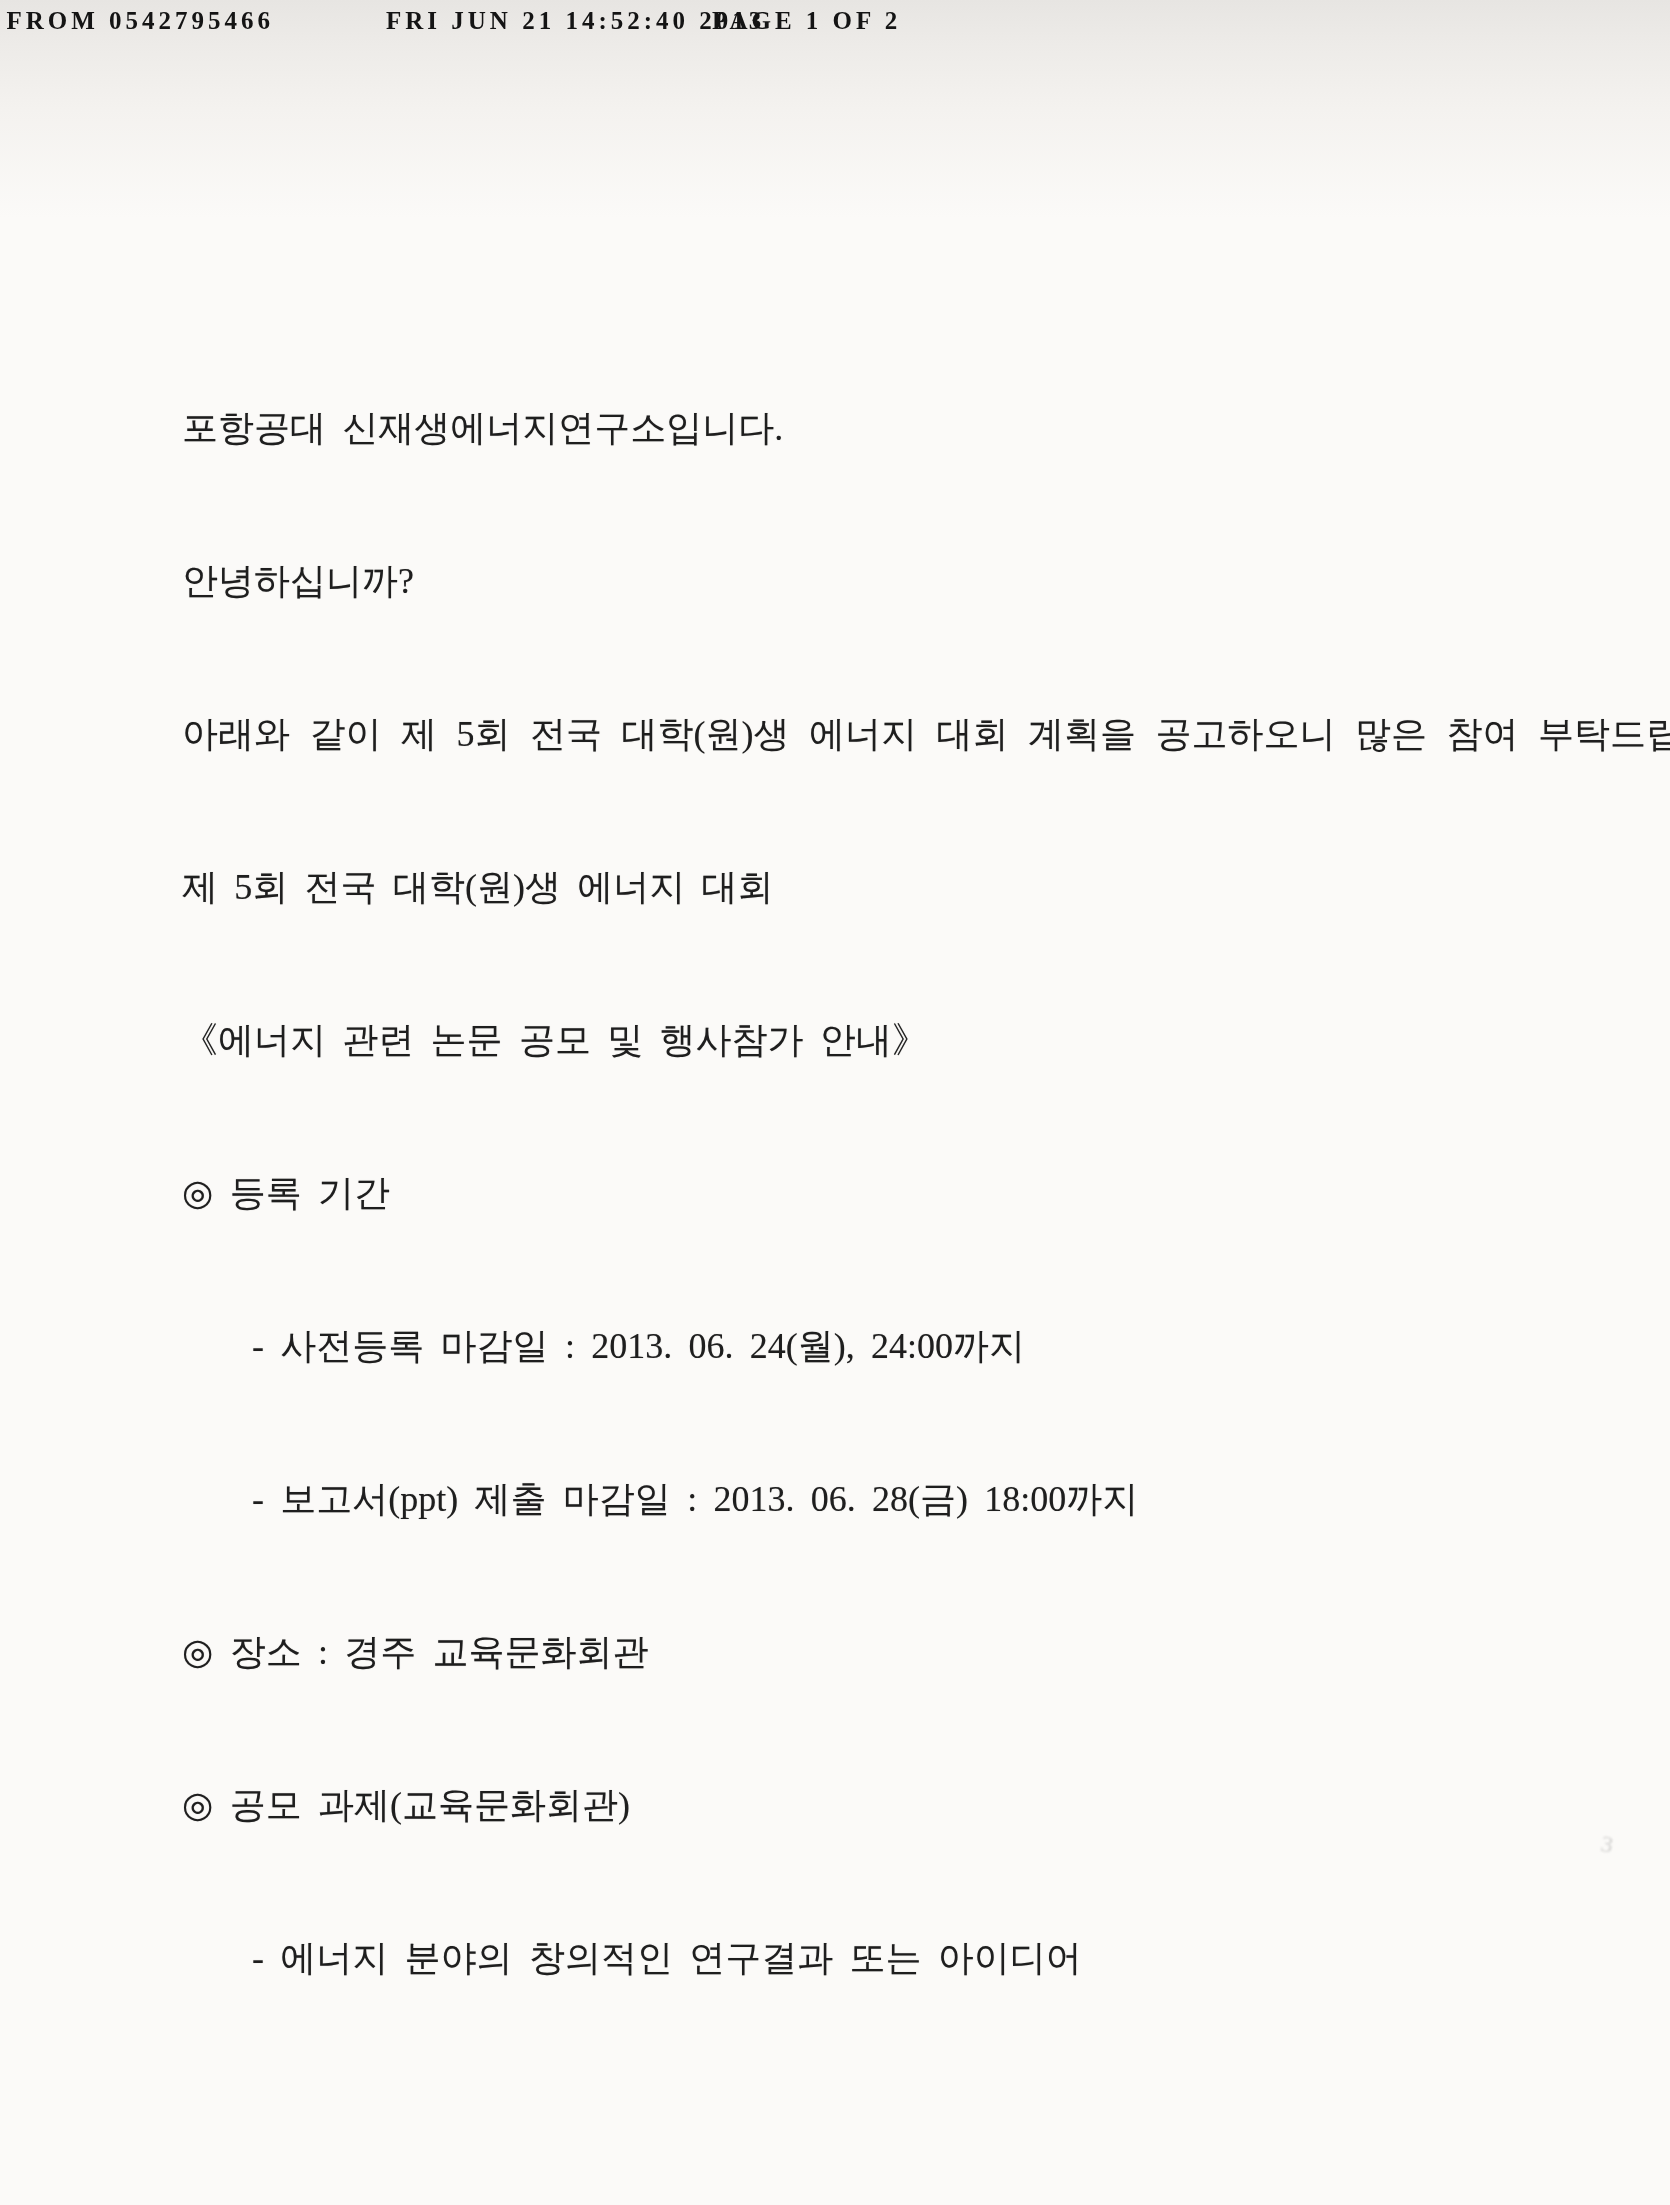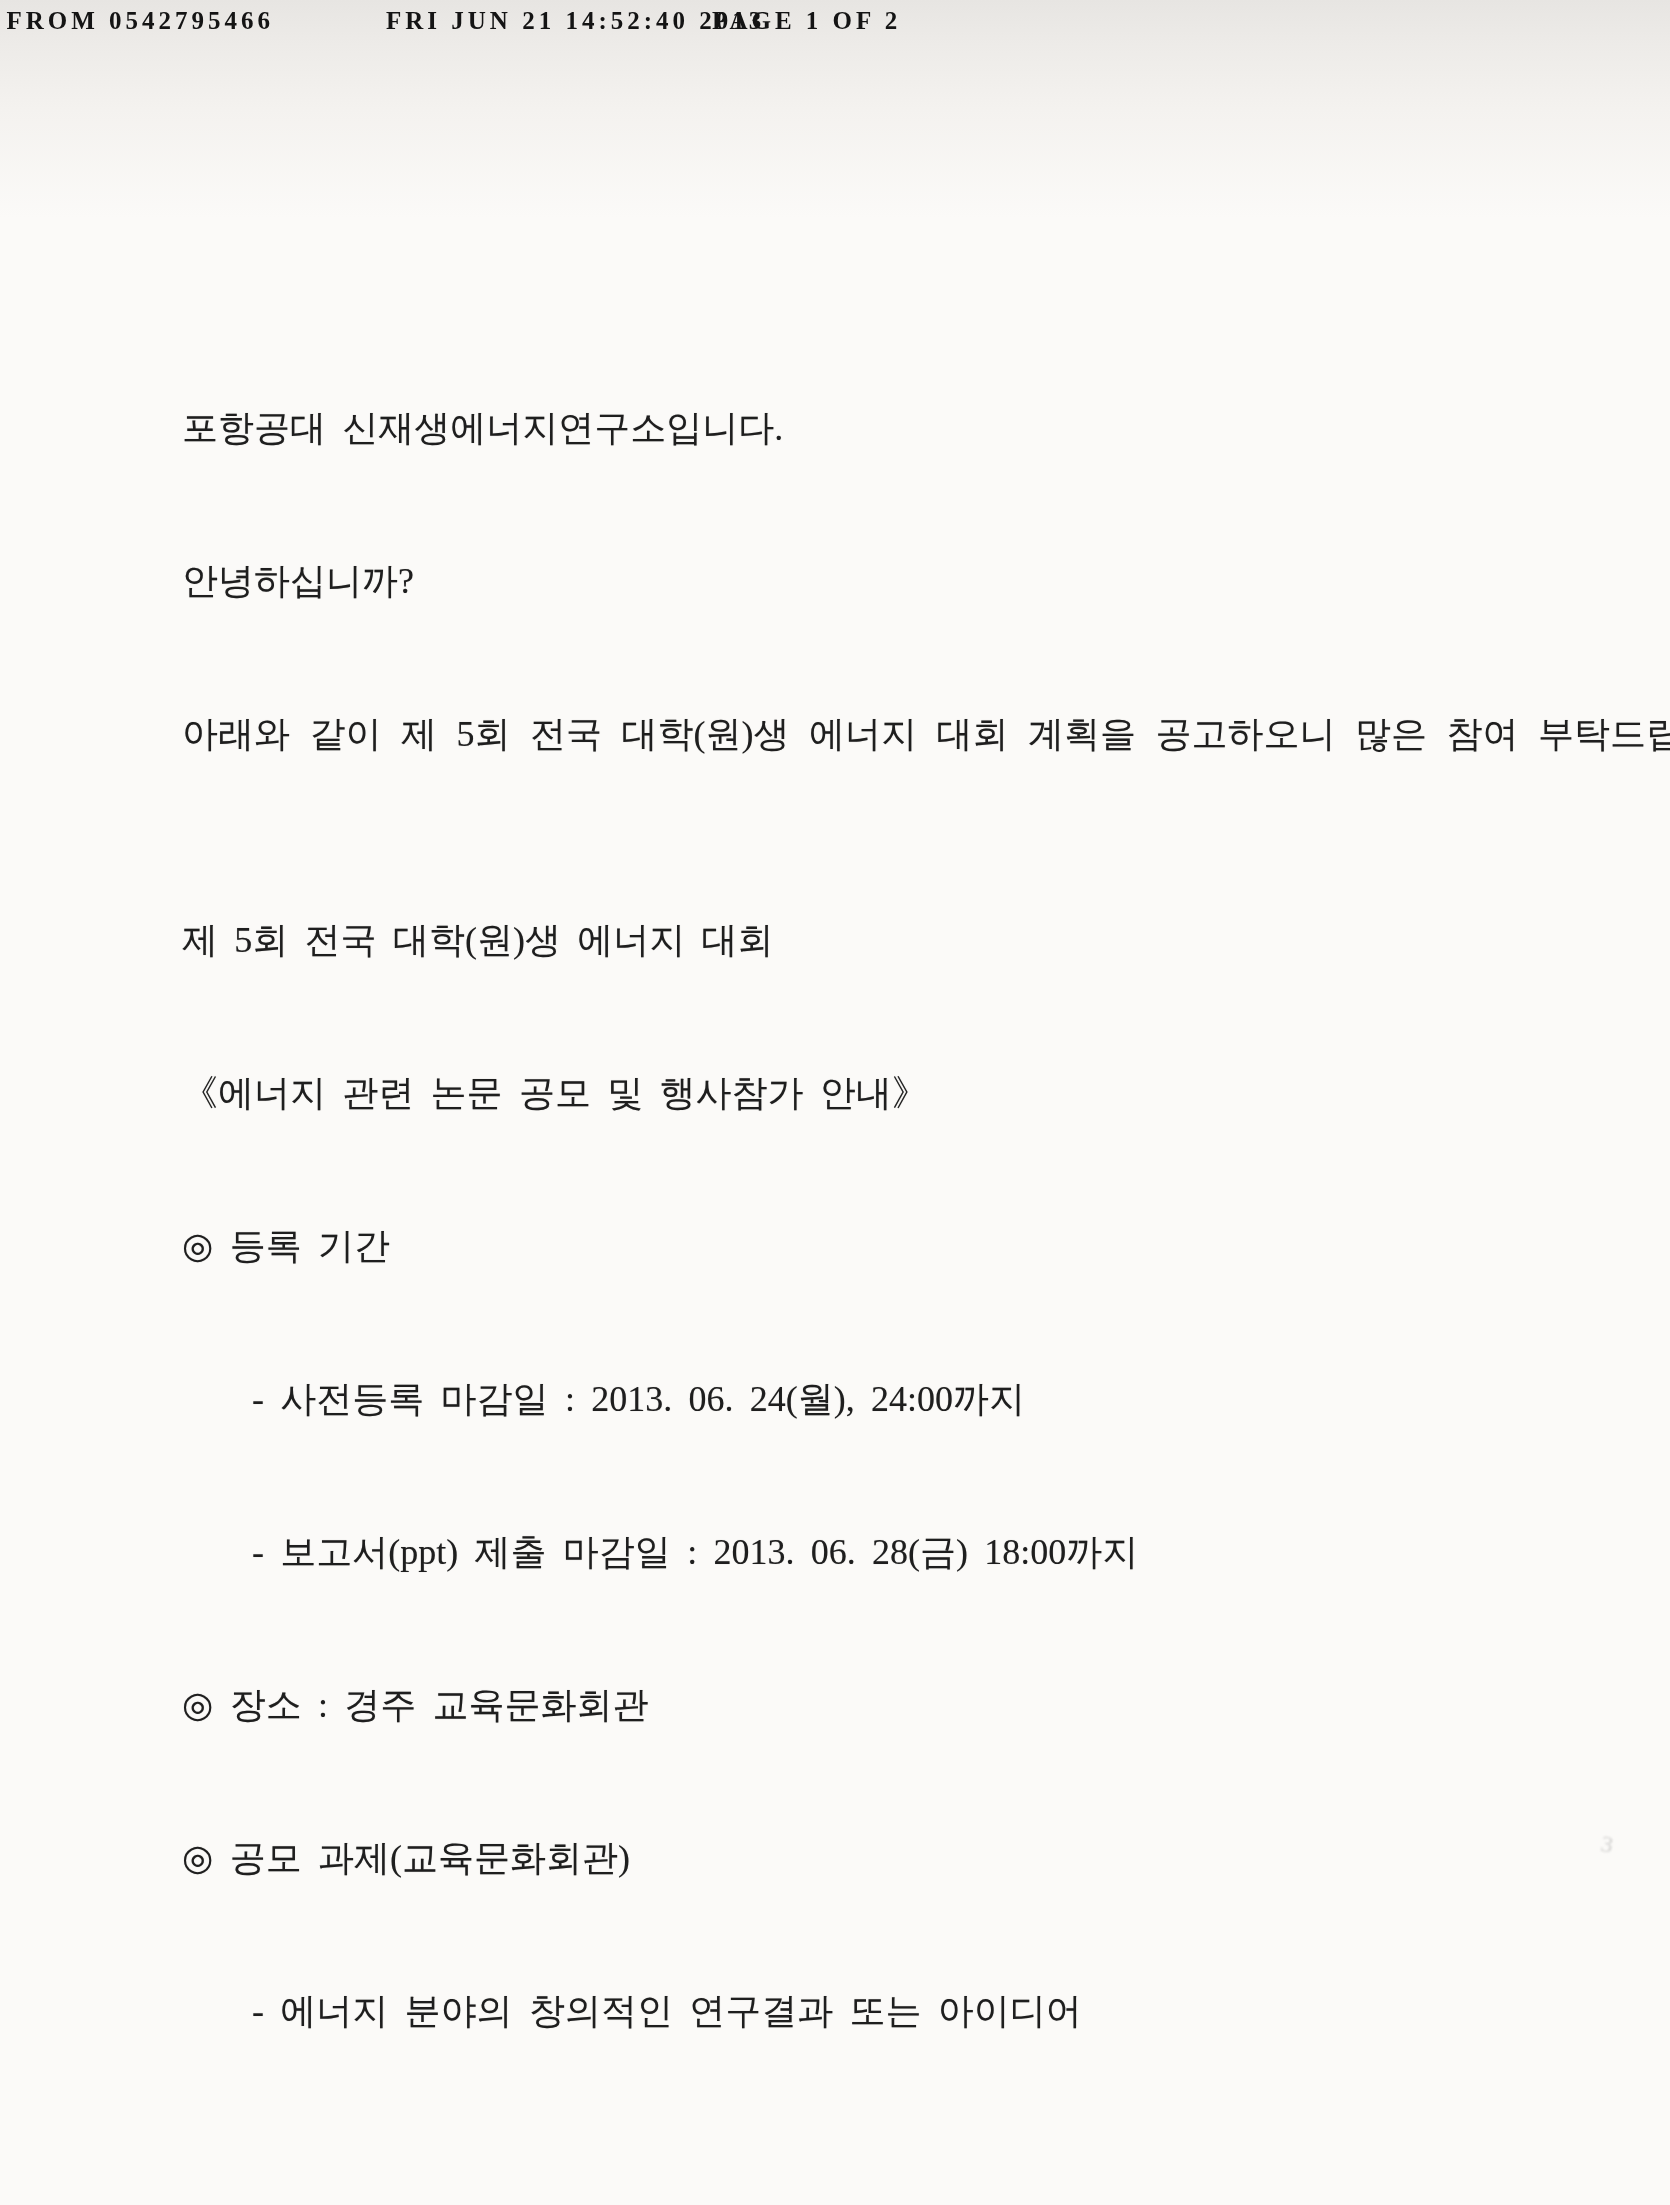--- a/index.html
+++ b/index.html
@@ -29,21 +29,21 @@
   
   .body-text {
     position:absolute; top:301px; left:182px; right:3.2px;
     font-size:36px; line-height:51px;
     word-spacing:7.3px;
     white-space:pre;
     text-shadow:0 0 0.8px rgba(25,25,25,0.38);
   }
   .ln { position:relative; }
   .i1      { padding-left:70px;  }
-  .gap-xl  { margin-top:53px; }
+  .gap-xl  { }
   .gap-lg  { }
   .wide    { word-spacing:10.5px; }
 
   
   .artifact {
     position:absolute; left:1601px; top:1831px;
     font-size:24px; color:#8d8d8d; opacity:0.38;
     filter:blur(0.8px); transform:rotate(12deg);
     font-family:"Liberation Serif",serif;
   }

